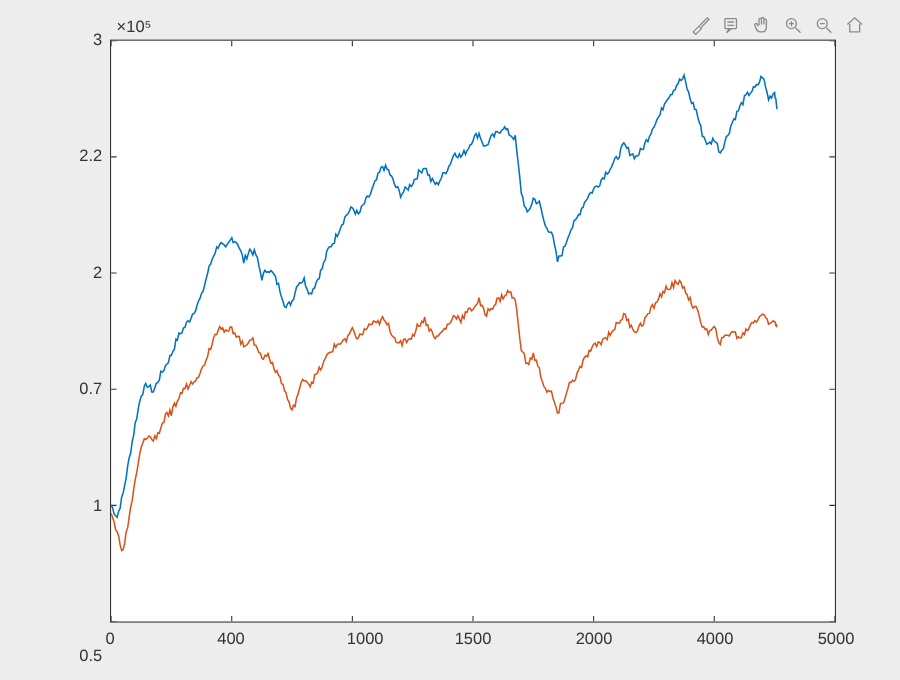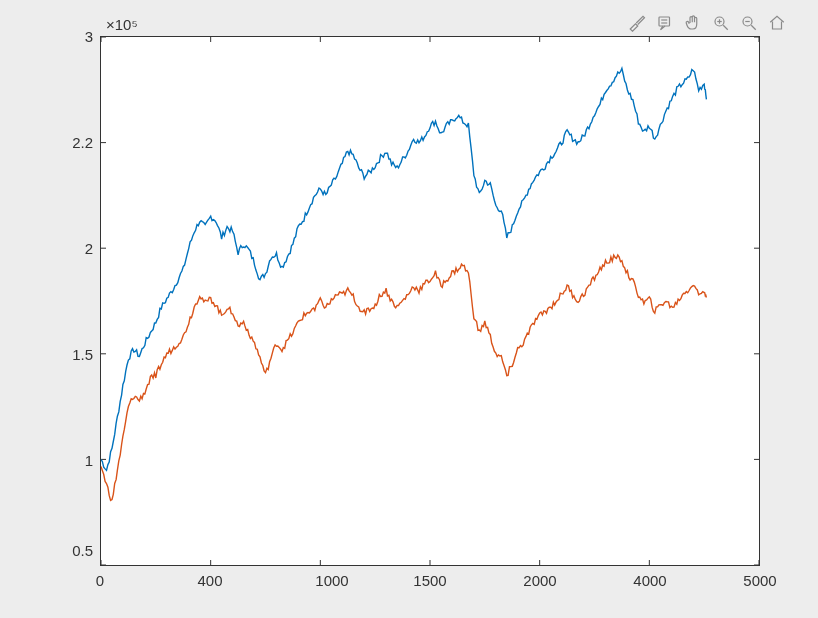--- a/index.html
+++ b/index.html
@@ -105,23 +105,23 @@
           <path d="M6 10 V20 H18 V10"></path>
         </svg>
     </div>
   </div>
 
   <div class="exp-label">×10⁵</div>
 
   <div class="tick-y" style="top:36px">3</div>
   <div class="tick-y" style="top:142px">2.2</div>
   <div class="tick-y" style="top:248px">2</div>
-  <div class="tick-y" style="top:354px">1.5</div>
+  <div class="tick-y" style="top:354px">0.7</div>
   <div class="tick-y" style="top:460px">1</div>
-  <div class="tick-y" style="top:550px">0.5</div>
+  <div class="tick-y" style="top:596px">0.5</div>
 
   <div class="tick-x" style="left:100px">0</div>
   <div class="tick-x" style="left:210px">400</div>
   <div class="tick-x" style="left:332px">1000</div>
   <div class="tick-x" style="left:430px">1500</div>
   <div class="tick-x" style="left:540px">2000</div>
   <div class="tick-x" style="left:650px">4000</div>
   <div class="tick-x" style="left:760px">5000</div>
 
   <div class="axes">

